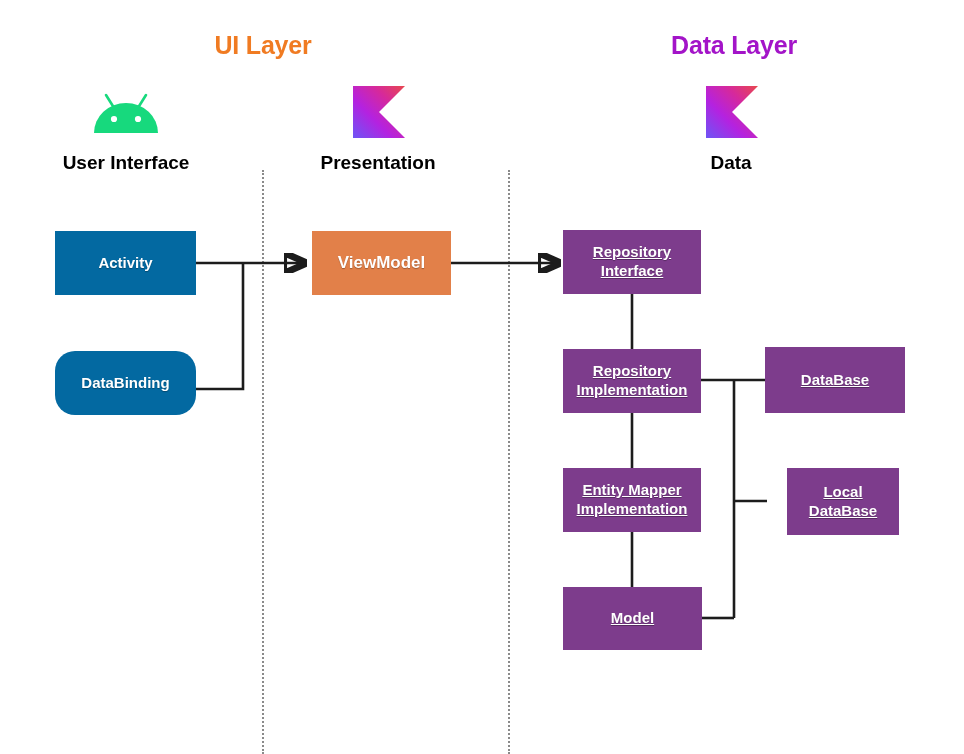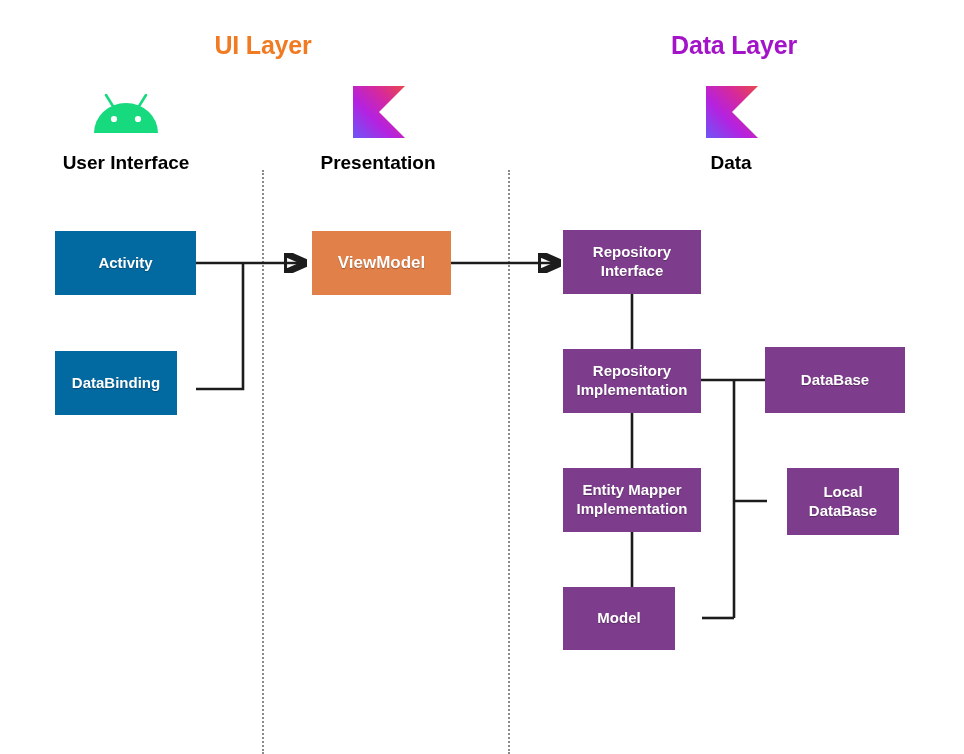--- a/index.html
+++ b/index.html
@@ -67,29 +67,29 @@
     color: #ffffff;
     font-size: 15px;
     font-weight: bold;
     line-height: 1.25;
     box-sizing: border-box;
     padding: 2px 6px;
     text-shadow: 0 1px 1px rgba(0,0,0,0.30);
   }
   .node.green  { background: #0369a1; }
   .node.orange { background: #E28049; }
-  .node.purple { background: #7D3C8C; }
+  .node.purple { background: #7D3C8C; text-decoration: underline; }
 
   #node-activity        { left: 55px;  top: 231px; width: 141px; height: 64px; }
-  #node-databinding     { left: 55px;  top: 351px; width: 122px; height: 64px; }
+  #node-databinding     { left: 55px;  top: 351px; width: 141px; height: 64px; border-radius: 20px; }
   #node-viewmodel       { left: 312px; top: 231px; width: 139px; height: 64px; font-size: 17px; }
   #node-repository-interface      { left: 563px; top: 230px; width: 138px; height: 64px; }
   #node-repository-implementation { left: 563px; top: 349px; width: 138px; height: 64px; }
   #node-entity-mapper-implementation { left: 563px; top: 468px; width: 138px; height: 64px; }
-  #node-model           { left: 563px; top: 587px; width: 112px; height: 63px; }
+  #node-model           { left: 563px; top: 587px; width: 139px; height: 63px; }
   #node-network         { left: 765px; top: 347px; width: 140px; height: 66px; }
   #node-local-database  { left: 767px; top: 468px; width: 112px; height: 67px; margin-left: 20px; }
 
   
   #connectors {
     position: absolute;
     left: 0; top: 0;
     width: 964px; height: 754px;
     pointer-events: none;
   }

